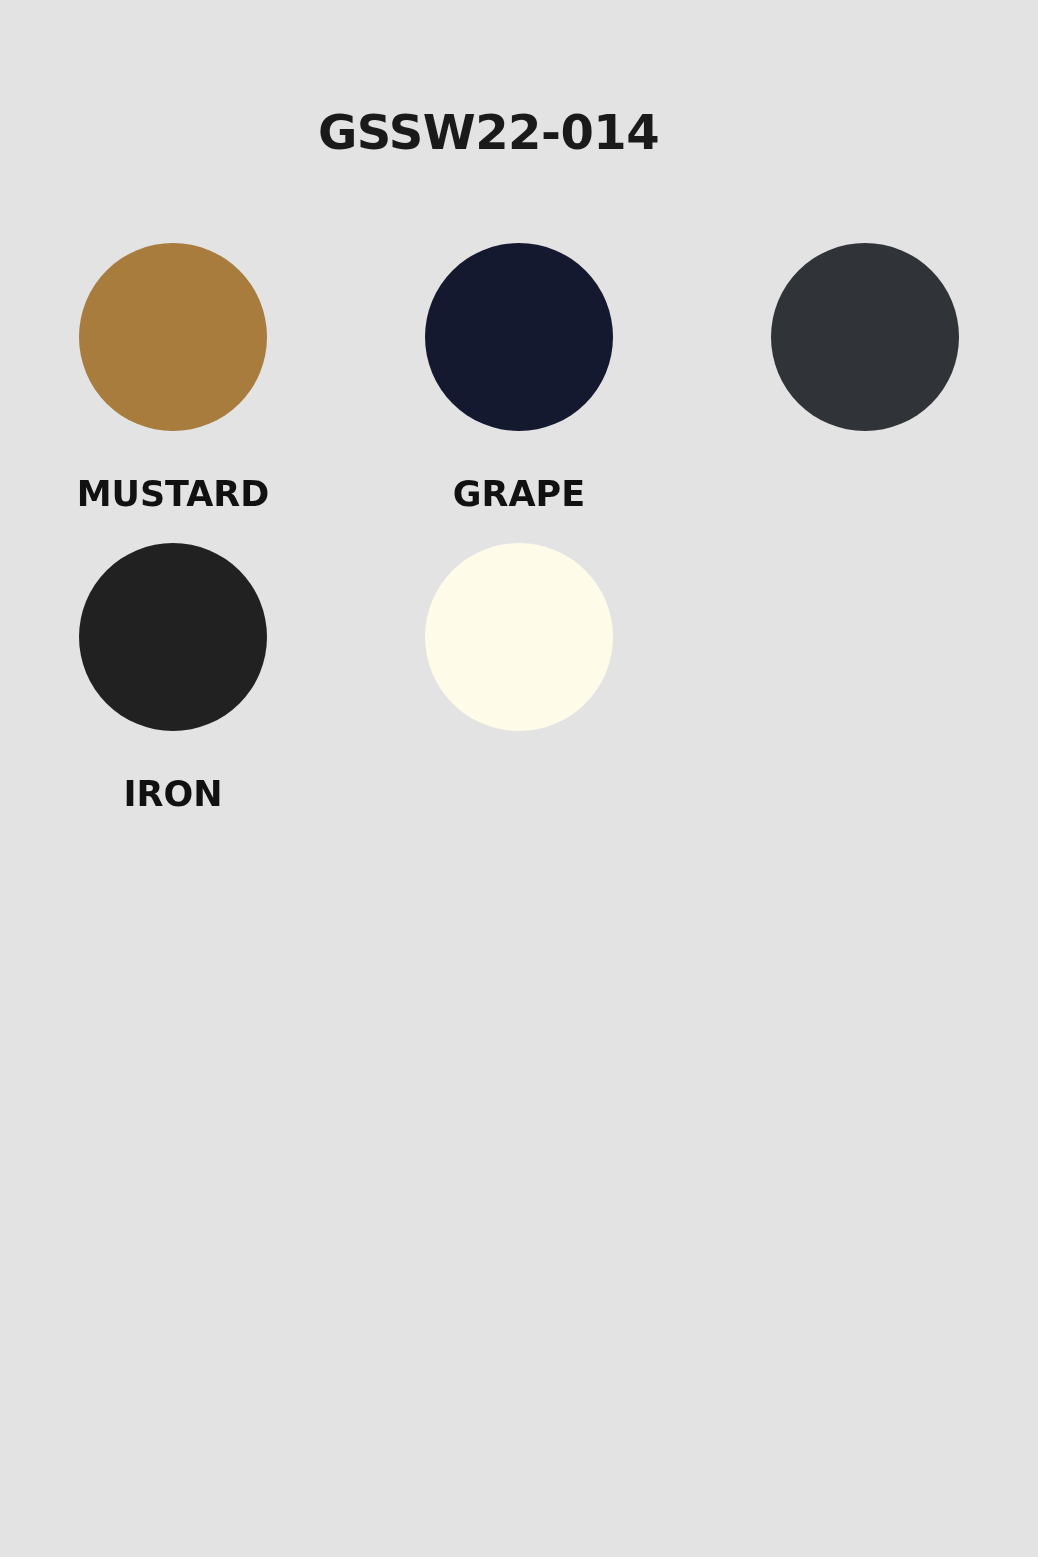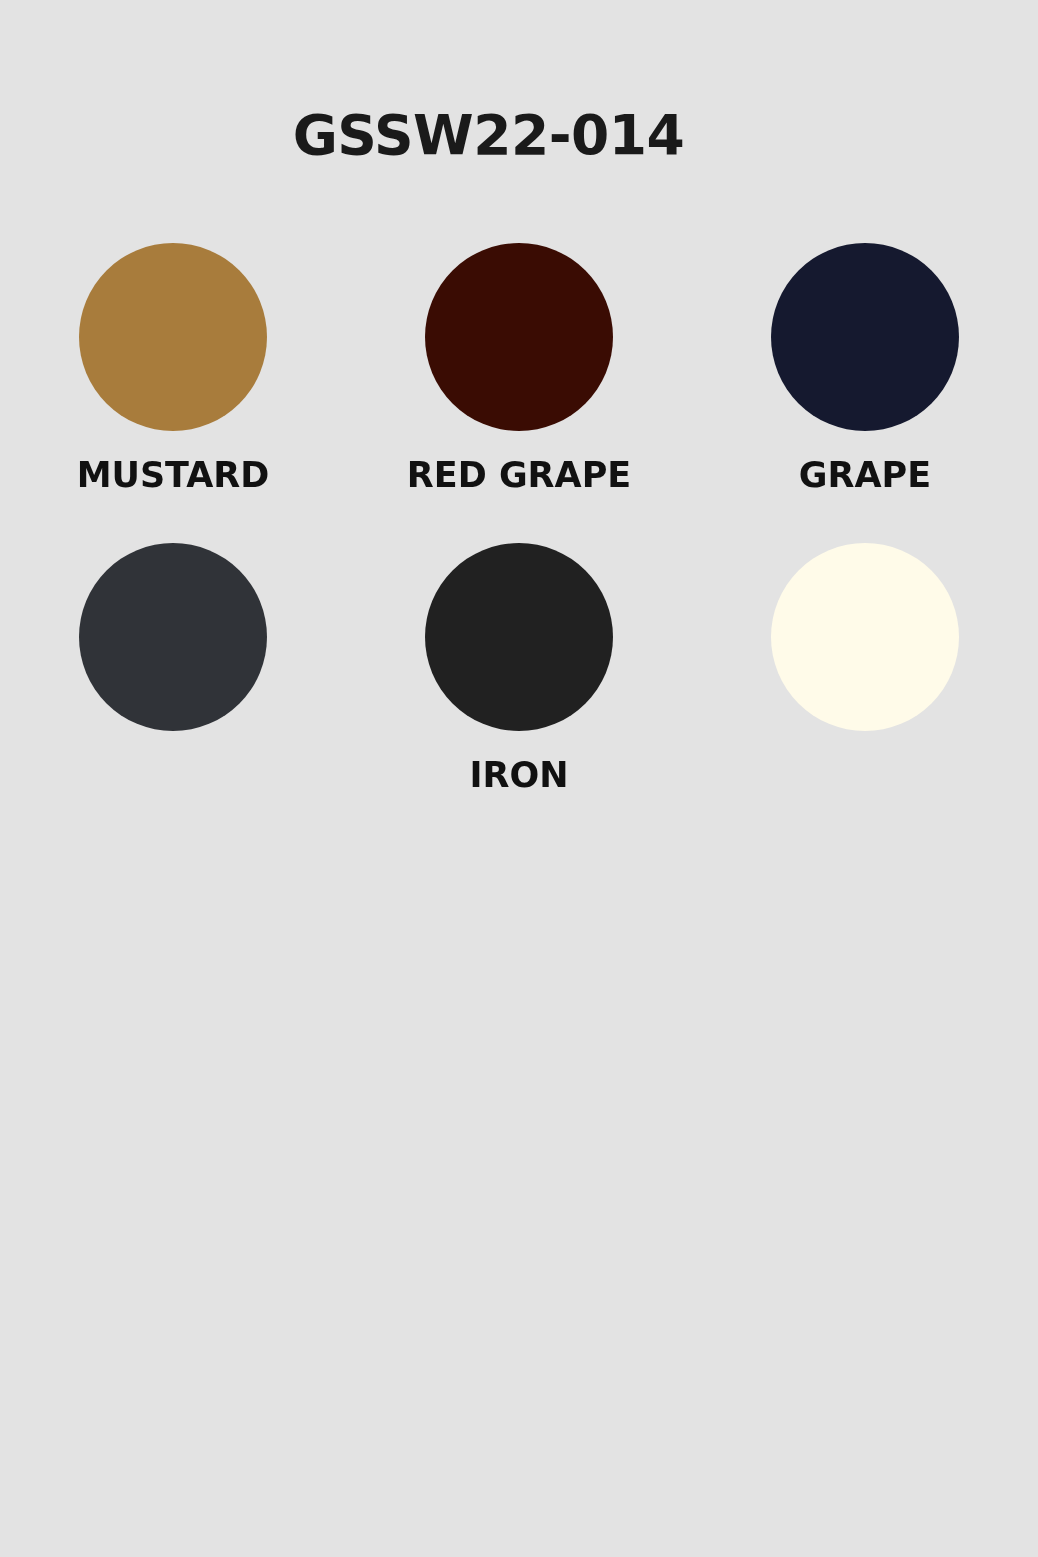--- a/index.html
+++ b/index.html
@@ -21,21 +21,21 @@
     background: #e3e3e3;
     box-sizing: border-box;
   }
 
   #palette-title {
     position: absolute;
     top: 108px;
     left: 0;
     width: 977px;
     text-align: center;
-    font-size: 55px;
+    font-size: 48px;
     font-weight: 700;
     letter-spacing: -0.5px;
     color: #1a1a1a;
     line-height: 1;
     white-space: nowrap;
   }
 
   #swatch-grid {
     position: absolute;
     top: 243px;
@@ -46,20 +46,21 @@
     grid-template-rows: repeat(2, 300px);
     column-gap: 0px;
     row-gap: 0px;
   }
 
   .swatch-cell {
     position: relative;
     display: flex;
     flex-direction: column;
     align-items: center;
+    gap: 19px;
   }
 
   .swatch-dot {
     width: 188px;
     height: 188px;
     border-radius: 50%;
     flex: 0 0 auto;
   }
 
   .swatch-label {
@@ -80,24 +81,20 @@
 
   <div id="palette-title" style="color: rgb(26, 26, 26);">GSSW22-014</div>
 
   <div id="swatch-grid">
 
     <div class="swatch-cell">
       <div class="swatch-dot" style="background-color: rgb(168, 124, 60);"></div>
       <div class="swatch-label">MUSTARD</div>
     </div>
 
-    <div class="swatch-cell">
-      <div class="swatch-dot" style="background-color: rgb(58, 12, 3);"></div>
-      <div class="swatch-label">RED GRAPE</div>
-    </div>
 
     <div class="swatch-cell">
       <div class="swatch-dot" style="background-color: rgb(21, 25, 47);"></div>
       <div class="swatch-label">GRAPE</div>
     </div>
 
     <div class="swatch-cell">
       <div class="swatch-dot" style="background-color: rgb(48, 51, 56);"></div>
     </div>
 

